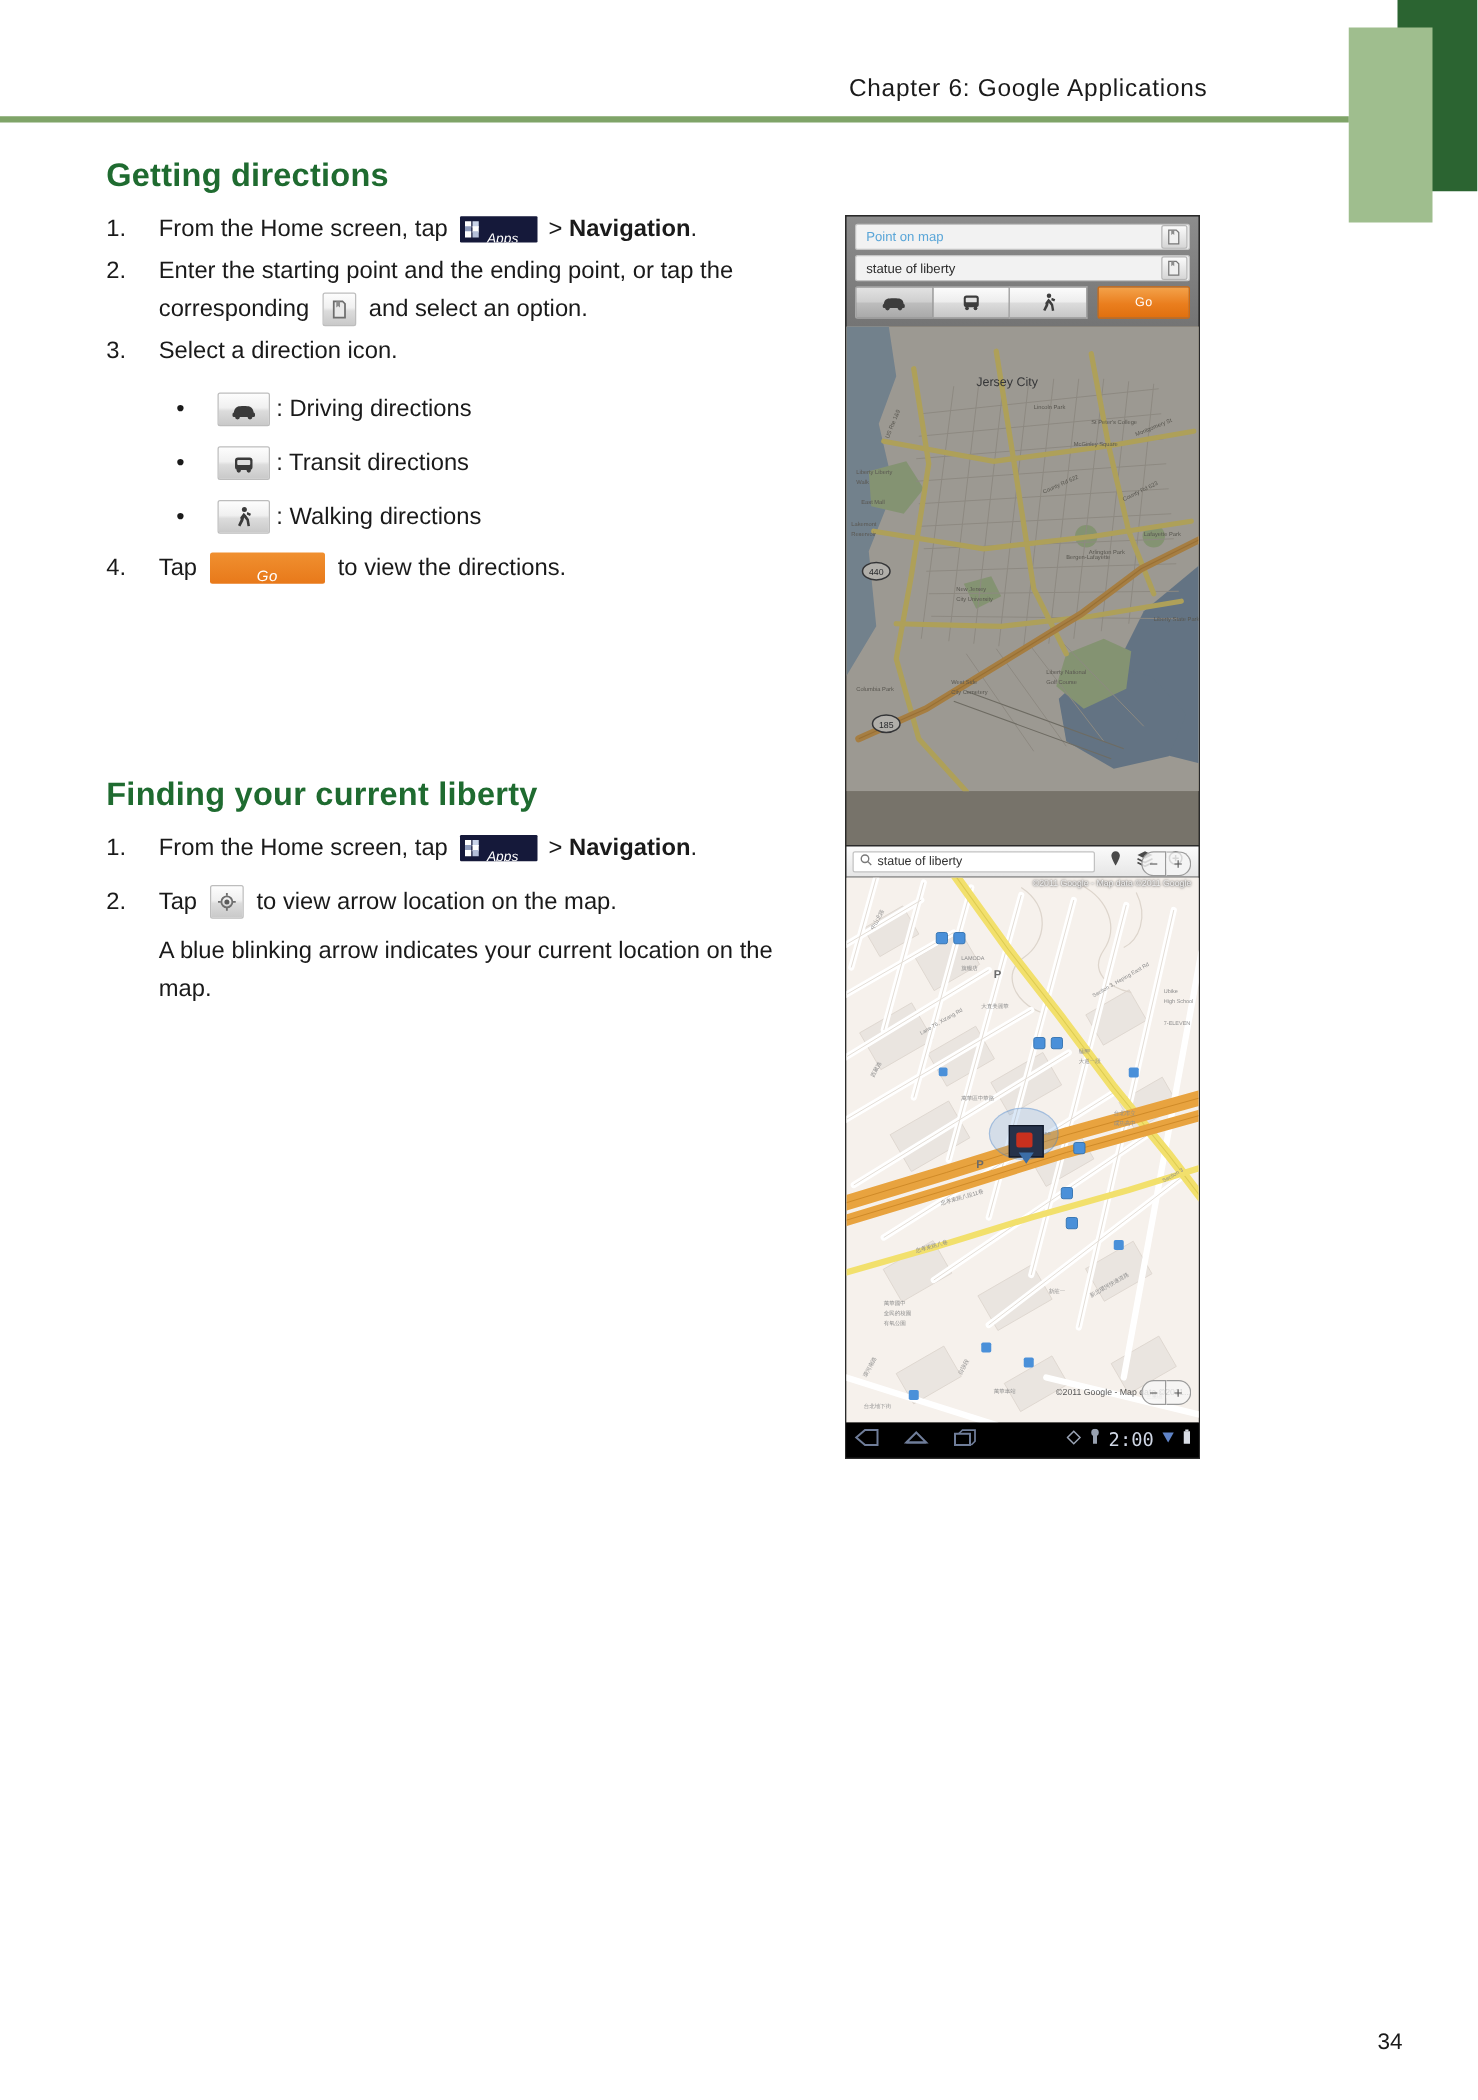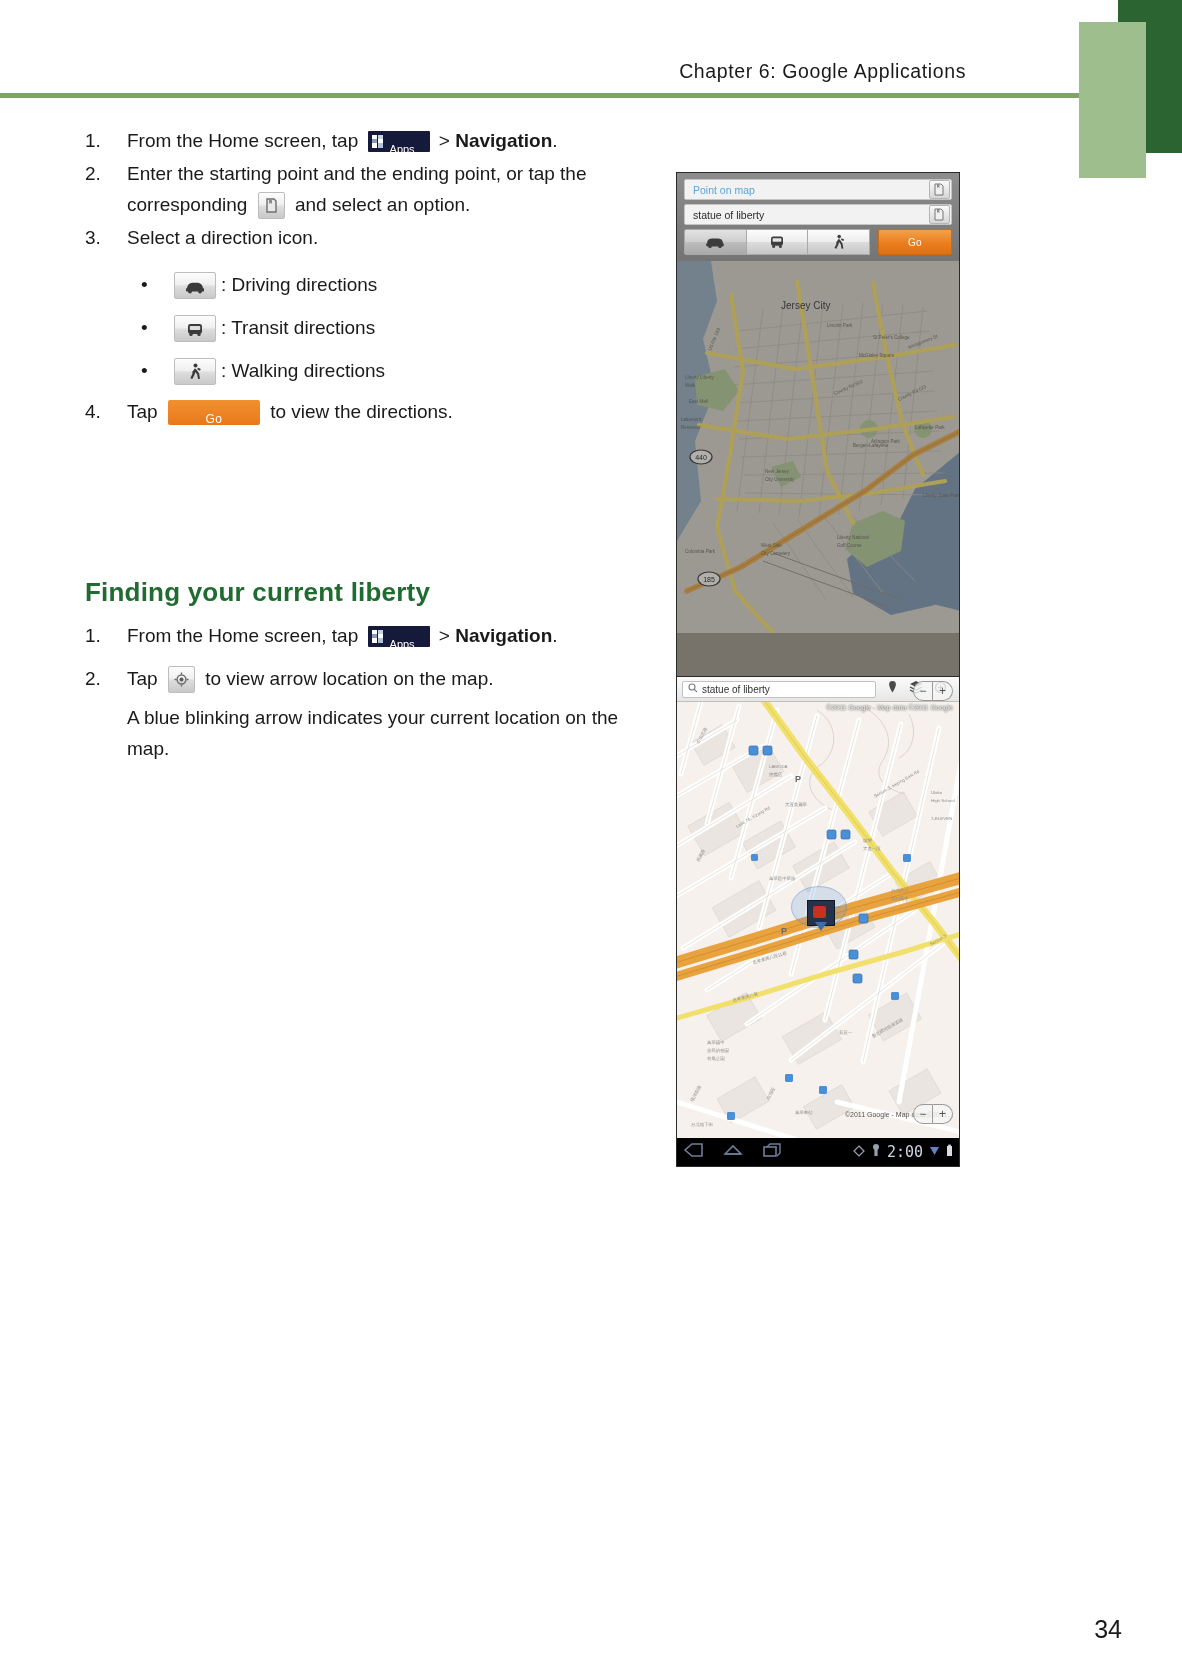--- a/index.html
+++ b/index.html
@@ -110,20 +110,21 @@
     margin-top: 8px;
     color: #1a1a1a;
   }
   b { font-weight: bold; }
 
   
   .ic {
     display: inline-block;
     vertical-align: middle;
     position: relative;
+    font-style: italic;
   }
   
   .ic-apps {
     width: 62px; height: 21px;
     background: #15193a;
     border-radius: 1px;
     margin: 0 4px;
     overflow: hidden;
   }
   .ic-apps .grid {
@@ -357,35 +358,36 @@
     top: 25px;
     bottom: 28px;
     background: #f5f0ec;
   }
 
   
   .pagenum {
     position: absolute;
     right: 60px;
     bottom: 36px;
-    font-size: 25px;
+    font-size: 18px;
     color: #1a1a1a;
   }
 </style>
 </head>
 <body>
 
 <div class="deco-dark"></div>
 <div class="deco-light"></div>
 
 <div class="header-title">Chapter 6: Google Applications</div>
 <div class="header-rule"></div>
 
 <div class="content">
 
+  <h2 class="section">Getting directions</h2>
 
   <ol class="steps">
 
     <li>
       <span class="num">1.</span><span>From the Home screen, tap </span><span class="ic ic-apps"><span class="grid">
             <i></i>
             <i></i>
             <i></i>
             <i></i>
             <i></i>

